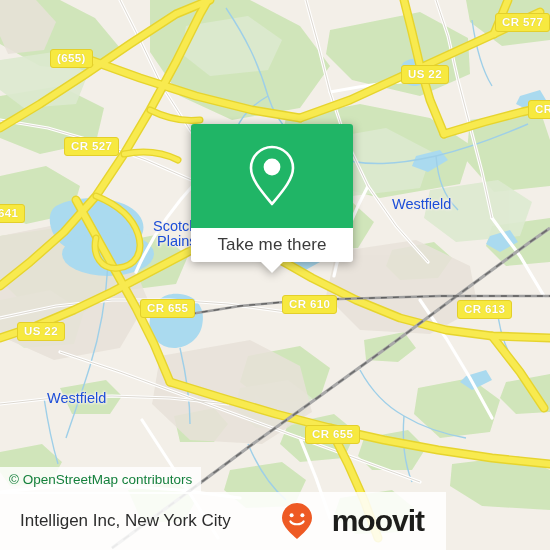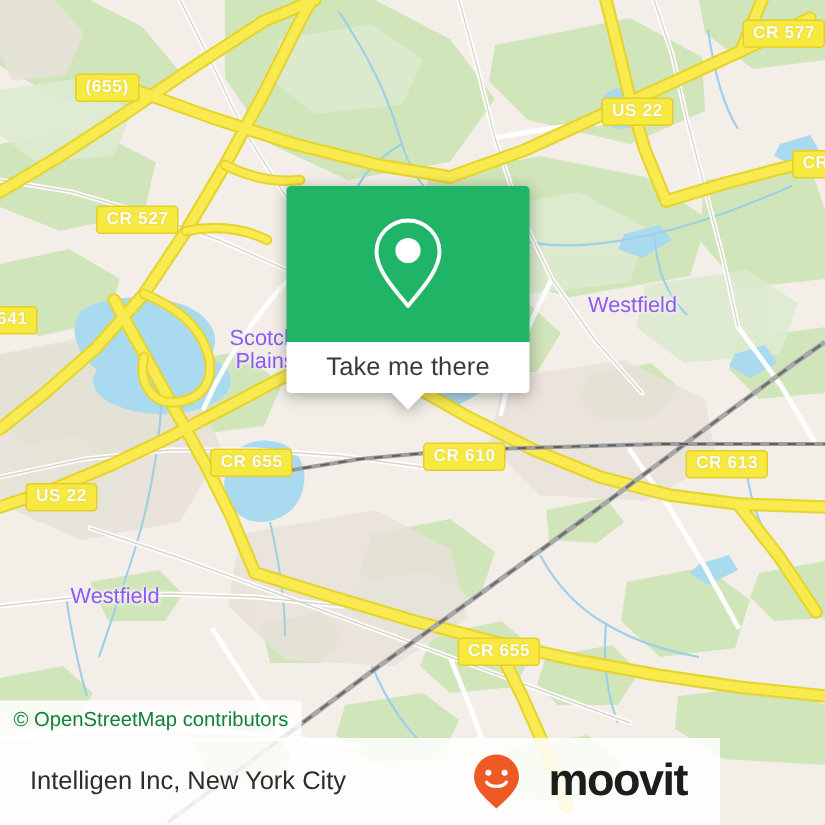--- a/index.html
+++ b/index.html
@@ -9,21 +9,21 @@
     background:#f2efe9;
   }
   .screen{position:relative;width:550px;height:550px;overflow:hidden;background:#f2efe9;}
 
   
   .map{position:absolute;inset:0;background:#f3efe8;overflow:hidden;}
   .map svg{position:absolute;top:0;left:0;display:block;}
 
   
   .place-label{
-    position:absolute;color:#8b5cf6;font-size:14.5px;line-height:15px;
+    position:absolute;color:#1d4ed8;font-size:14.5px;line-height:15px;
     font-family:"Liberation Sans", sans-serif;
     text-shadow:0 0 3px #f3efe8,0 0 3px #f3efe8,1px 1px 2px #f3efe8,-1px -1px 2px #f3efe8;
     white-space:pre;pointer-events:none;
   }
 
   
   .shield{
     position:absolute;
     background:#f7e93f;
     border:1.5px solid #e3cf2b;
@@ -63,21 +63,21 @@
   .attribution{
     position:absolute;left:0;top:467px;
     background:rgba(255,255,255,.82);
     color:#15803d;font-size:13.5px;line-height:14px;
     padding:6px 9px 7px 9px;
     white-space:nowrap;
   }
 
   
   .footer{
-    position:absolute;left:0;bottom:0;width:480px;height:58px;
+    position:absolute;left:0;bottom:0;width:446px;height:58px;
     background:rgba(255,255,255,.86);
     display:flex;align-items:center;justify-content:space-between;
     box-sizing:border-box;padding:0 22px 0 20px;
   }
   .footer-title{color:#2d2d2d;font-size:17px;white-space:nowrap;}
   .brand{display:flex;align-items:center;gap:18px;}
   .brand-word{color:#1d1d1b;font-size:30px;font-weight:bold;letter-spacing:-1.0px;line-height:30px;}
 </style>
 </head>
 <body>

